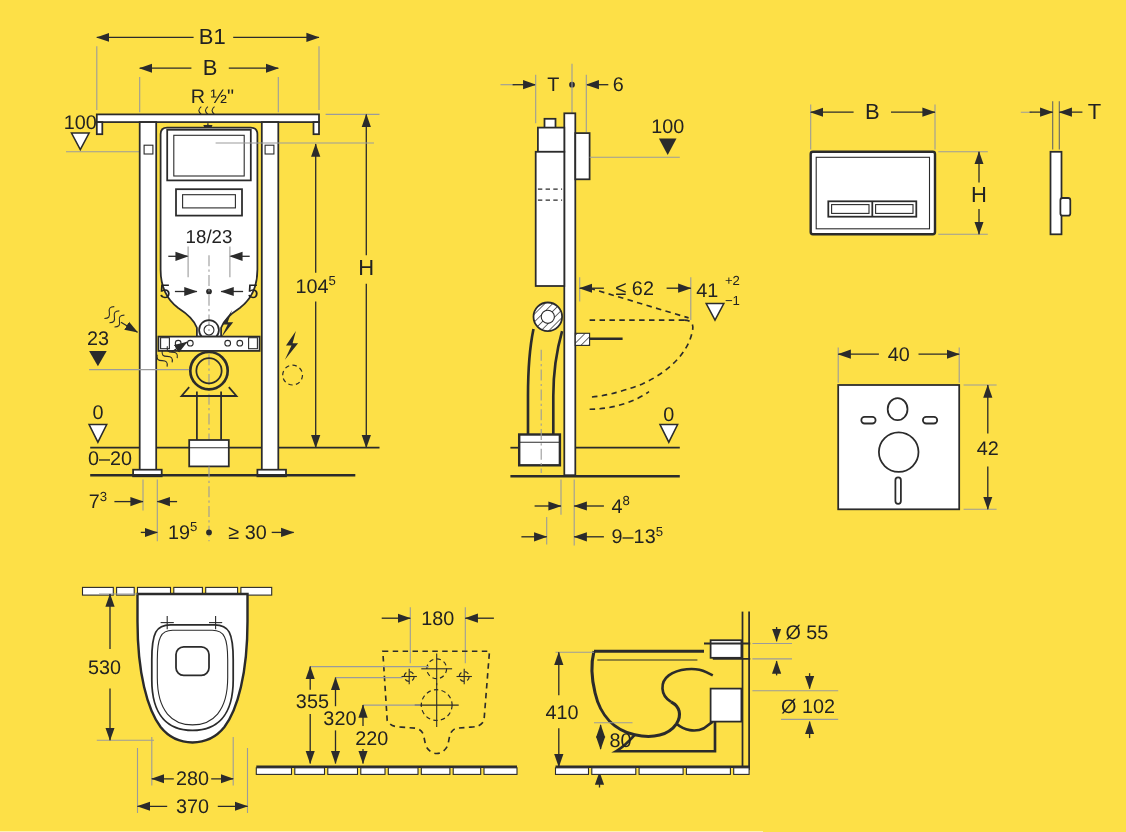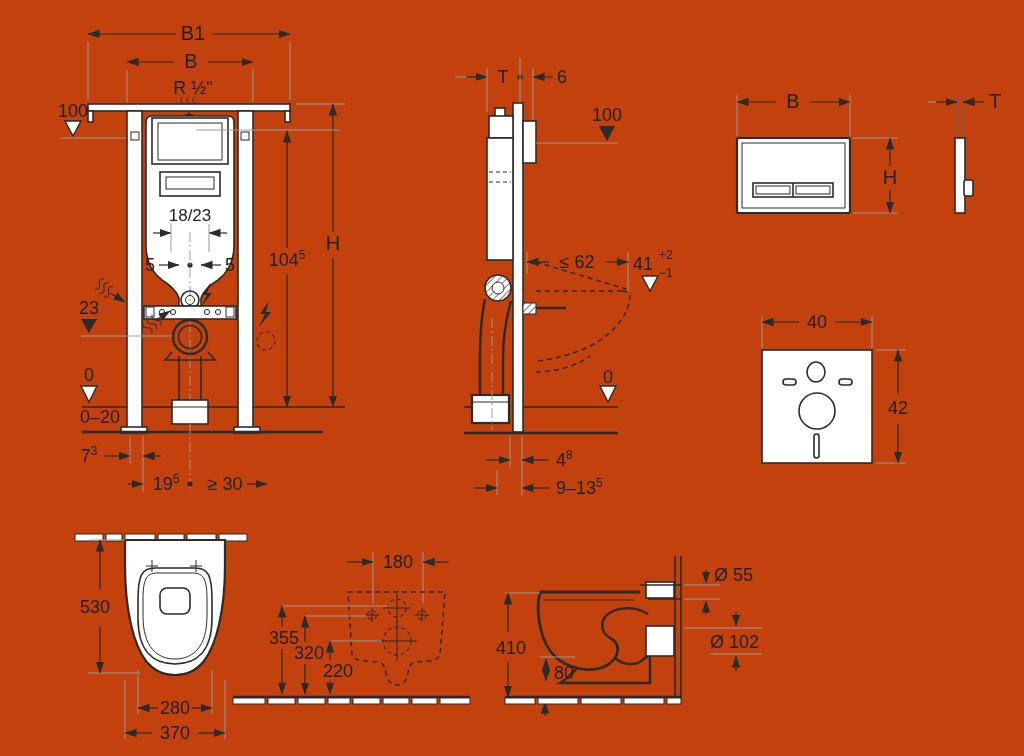--- a/index.html
+++ b/index.html
@@ -1,16 +1,16 @@
 <!DOCTYPE html>
 <html><head>
 <meta charset="utf-8">
 <style>
   html,body{margin:0;padding:0;background:#fff;}
-  #stage{width:1024px;height:756px;background:#c2410c;position:relative;overflow:hidden;text-align:center;}
+  #stage{width:1024px;height:756px;background:#fde047;position:relative;overflow:hidden;text-align:center;}
   svg{display:block;}
   text{font-family:"Liberation Sans","DejaVu Sans",sans-serif;fill:#222;font-size:18px;}
   .tc{text-anchor:middle;}
   .ts{text-anchor:start;}
   .t20{font-size:20px;}
   .t17{font-size:17px;}
   .t12{font-size:12px;}
   .s{stroke:#2b2b2b;fill:none;stroke-width:1.6;}
   .s1{stroke:#2b2b2b;fill:none;stroke-width:1;}
   .s2{stroke:#2b2b2b;fill:none;stroke-width:2.4;}

